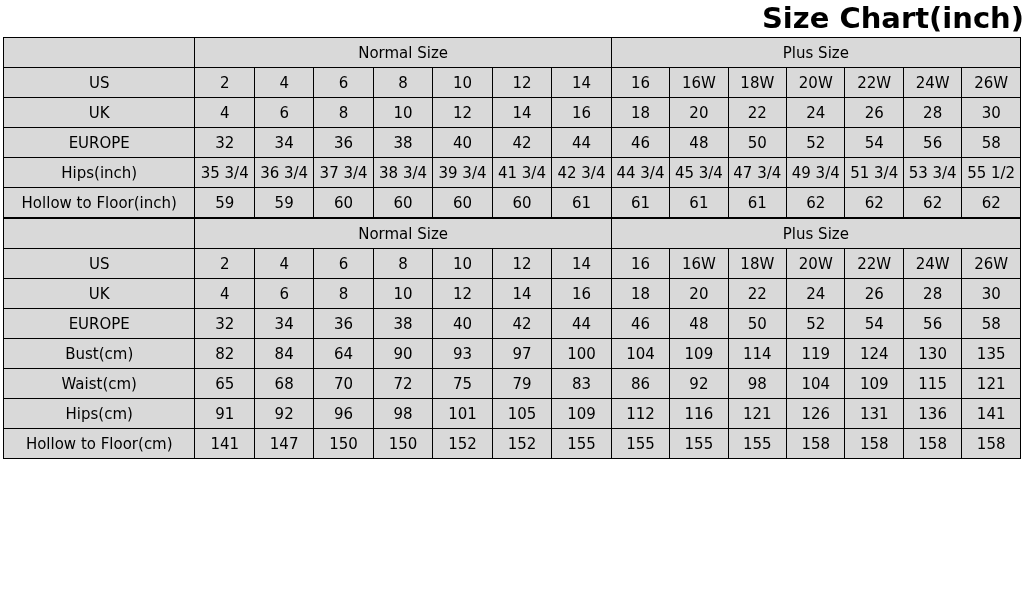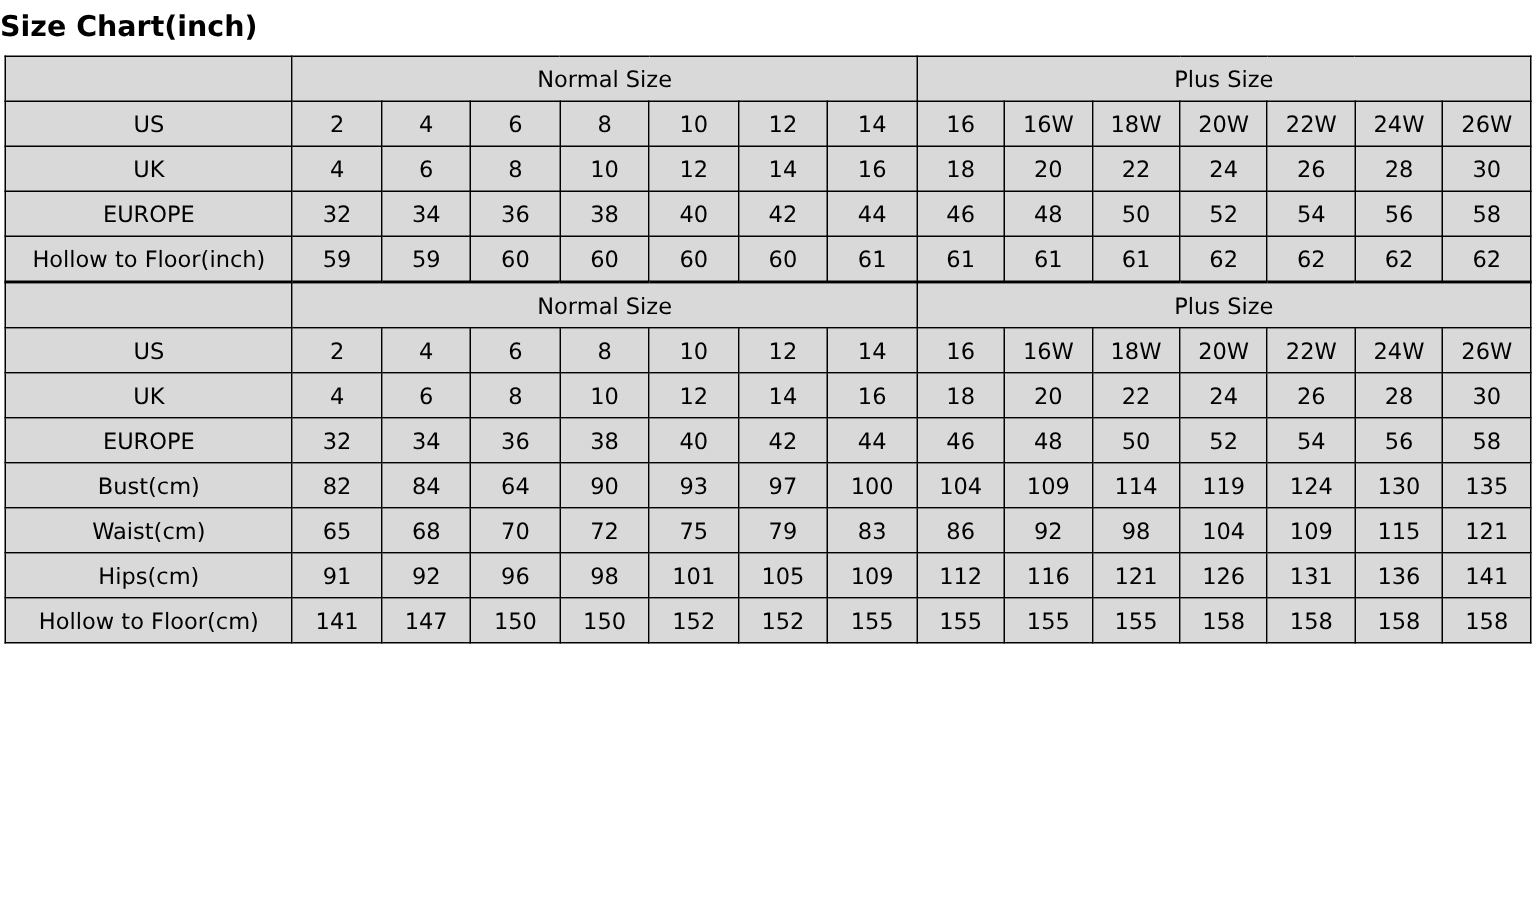--- a/index.html
+++ b/index.html
@@ -11,25 +11,25 @@
     width: 1024px;
     height: 600px;
     font-family: "DejaVu Sans", "Liberation Sans", sans-serif;
     color: #000000;
     overflow: hidden;
   }
   .chart-block {
     width: 1024px;
   }
   .chart-title {
-    text-align: left;
+    text-align: right;
     font-weight: bold;
-    font-size: 19px;
+    font-size: 29px;
     line-height: 30px;
-    padding: 3px 16px 4px 0;
+    padding: 3px 0 4px 0;
     letter-spacing: 0px;
   }
   table.size-table {
     border-collapse: collapse;
     width: 1018px;
     margin: 0 3px;
     table-layout: fixed;
   }
   table.size-table td {
     border: 1px solid #000000;
@@ -135,20 +135,37 @@
           <td>44</td>
           <td>46</td>
           <td>48</td>
           <td>50</td>
           <td>52</td>
           <td>54</td>
           <td>56</td>
           <td>58</td>
         </tr>
         <tr>
+          <td class="rowlabel">Hips(inch)</td>
+          <td>35 3/4</td>
+          <td>36 3/4</td>
+          <td>37 3/4</td>
+          <td>38 3/4</td>
+          <td>39 3/4</td>
+          <td>41 3/4</td>
+          <td>42 3/4</td>
+          <td>44 3/4</td>
+          <td>45 3/4</td>
+          <td>47 3/4</td>
+          <td>49 3/4</td>
+          <td>51 3/4</td>
+          <td>53 3/4</td>
+          <td>55 1/2</td>
+        </tr>
+        <tr>
           <td class="rowlabel">Hollow to Floor(inch)</td>
           <td>59</td>
           <td>59</td>
           <td>60</td>
           <td>60</td>
           <td>60</td>
           <td>60</td>
           <td>61</td>
           <td>61</td>
           <td>61</td>

